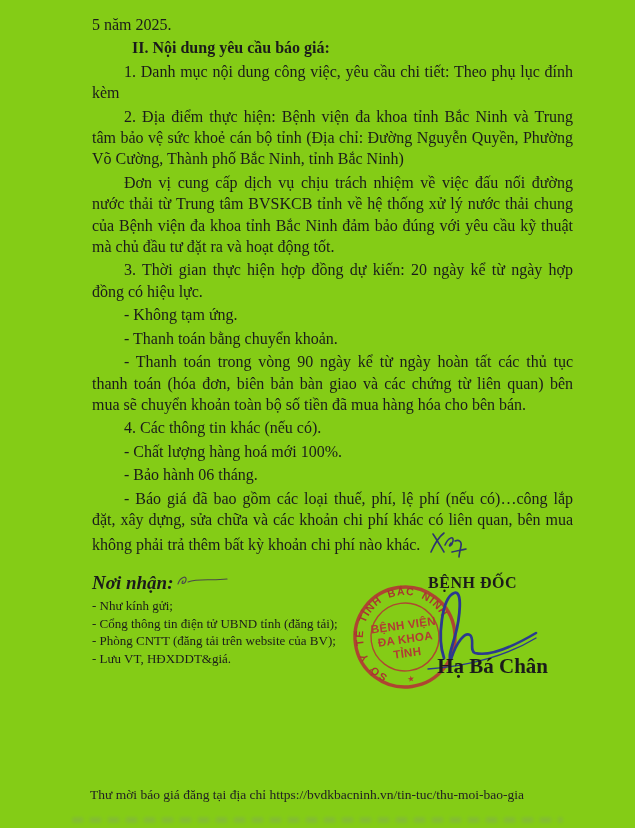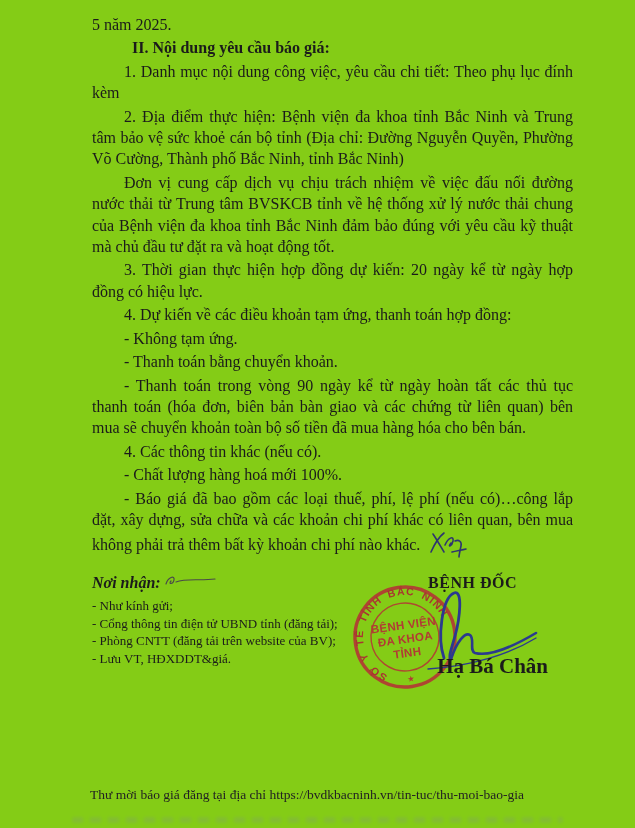--- a/index.html
+++ b/index.html
@@ -19,21 +19,21 @@
     text-align:justify;
   }
   .doc-body p{margin:2px 0 0 0;}
   .date-line{text-indent:0;}
   .heading{font-weight:bold;text-indent:40px;}
   .para{text-indent:32px;}
   .para-last .scribble-initial{vertical-align:-8px;margin-left:4px;}
   .signoff{position:relative;height:178px;margin-top:16px;}
   .recipients{position:absolute;left:92px;top:0;width:260px;}
   .recipients-title-row{display:flex;align-items:center;height:18px;}
-  .recipients-title{font-weight:bold;font-style:italic;font-size:16px;}
+  .recipients-title{font-weight:bold;font-style:italic;font-size:19px;}
   .recipients-scribble{margin-left:2px;margin-top:-4px;}
   .recipient-list{margin-top:5px;}
   .recipient{font-size:13px;line-height:17.4px;text-align:left;}
   .director-title{
     position:absolute;left:395px;top:0;width:155px;
     text-align:center;font-weight:bold;font-size:16px;letter-spacing:.5px;
   }
   .director-name{
     position:absolute;left:398px;top:80px;width:150px;
     text-align:right;font-weight:bold;font-size:21px;
@@ -68,26 +68,26 @@
 
 <div class="page">
 
   <div class="doc-body">
     <p class="date-line">5 năm 2025.</p>
     <p class="heading">II. Nội dung yêu cầu báo giá:</p>
     <p class="para">1. Danh mục nội dung công việc, yêu cầu chi tiết: Theo phụ lục đính kèm</p>
     <p class="para">2. Địa điểm thực hiện: Bệnh viện đa khoa tỉnh Bắc Ninh và Trung tâm bảo vệ sức khoẻ cán bộ tỉnh (Địa chỉ: Đường Nguyễn Quyền, Phường Võ Cường, Thành phố Bắc Ninh, tỉnh Bắc Ninh)</p>
     <p class="para">Đơn vị cung cấp dịch vụ chịu trách nhiệm về việc đấu nối đường nước thải từ Trung tâm BVSKCB tỉnh về hệ thống xử lý nước thải chung của Bệnh viện đa khoa tỉnh Bắc Ninh đảm bảo đúng với yêu cầu kỹ thuật mà chủ đầu tư đặt ra và hoạt động tốt.</p>
     <p class="para">3. Thời gian thực hiện hợp đồng dự kiến: 20 ngày kể từ ngày hợp đồng có hiệu lực.</p>
-    <p class="para">4. Dự kiến về các điều khoản tạm ứng, thanh toán hợp đồng:</p>
     <p class="para">- Không tạm ứng.</p>
     <p class="para">- Thanh toán bằng chuyển khoản.</p>
     <p class="para">- Thanh toán trong vòng 90 ngày kể từ ngày hoàn tất các thủ tục thanh toán (hóa đơn, biên bản bàn giao và các chứng từ liên quan) bên mua sẽ chuyển khoản toàn bộ số tiền đã mua hàng hóa cho bên bán.</p>
     <p class="para">4. Các thông tin khác (nếu có).</p>
     <p class="para">- Chất lượng hàng hoá mới 100%.</p>
+    <p class="para">- Bảo hành 06 tháng.</p>
     <p class="para para-last">
       <span>- Báo giá đã bao gồm các loại thuế, phí, lệ phí (nếu có)…công lắp đặt, xây dựng, sửa chữa và các khoản chi phí khác có liên quan, bên mua không phải trả thêm bất kỳ khoản chi phí nào khác.</span>
       <svg class="scribble-initial" width="40" height="28" viewBox="0 0 40 28" fill="none" stroke="#2e3470" stroke-width="1.6" stroke-linecap="round">
         <path d="M 3,22 C 7,13 12,6 16,3"></path>
         <path d="M 5,4 C 9,10 13,17 16,22"></path>
         <path d="M 17,15 C 20,8 26,5 25,11 C 24,16 19,18 23,13"></path>
         <path d="M 27,11 C 31,9 34,12 33,16 C 32,21 31,25 31,27"></path>
         <path d="M 24,22 C 28,21 34,20 38,19"></path>
       </svg>
     </p>

